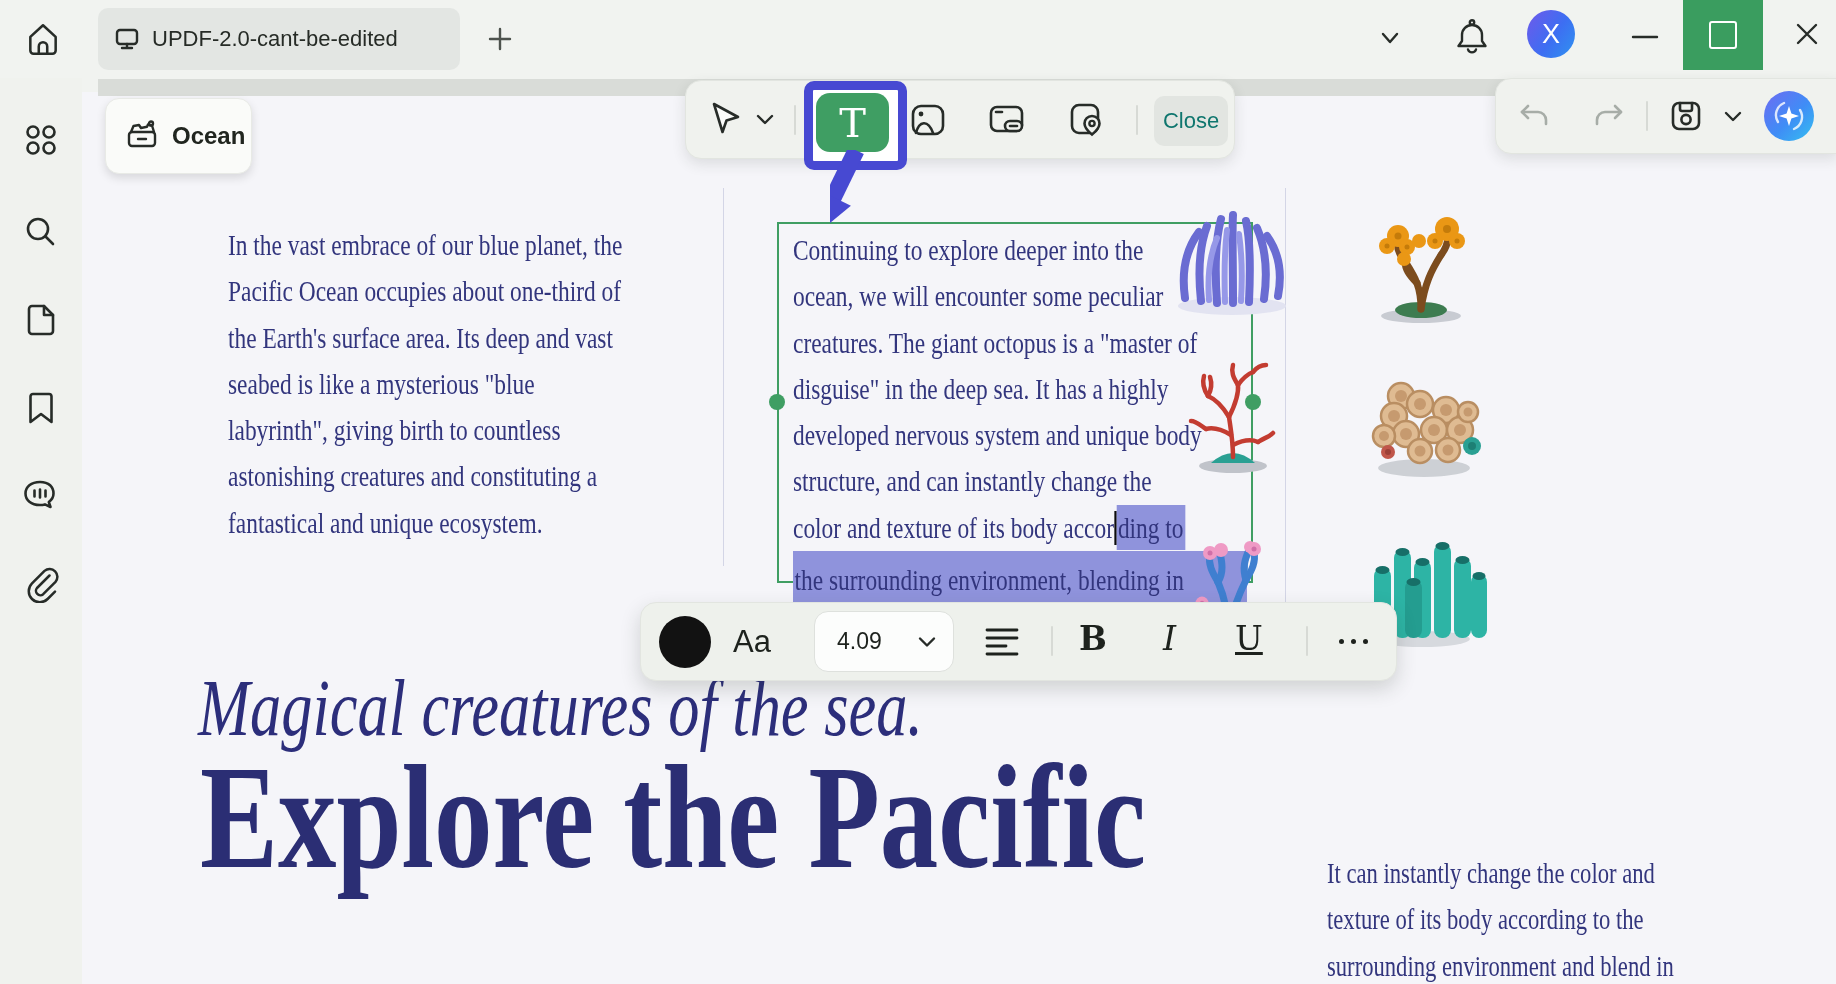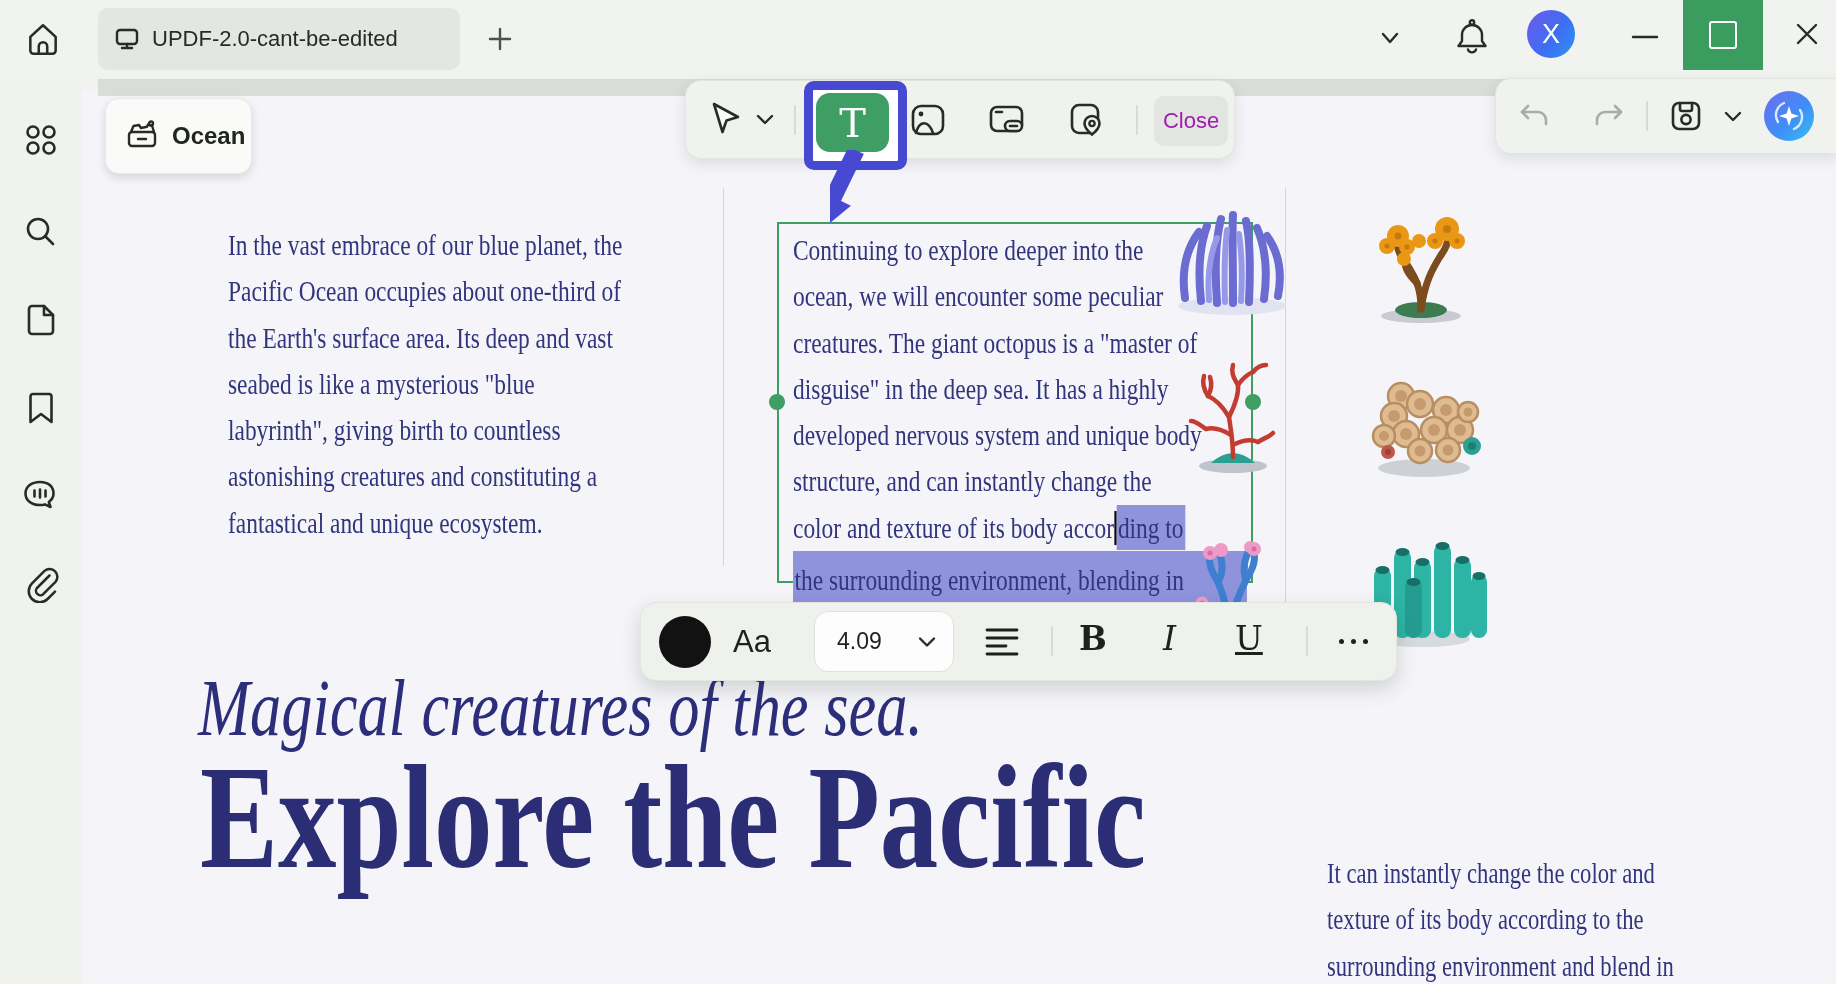--- a/index.html
+++ b/index.html
@@ -40,21 +40,21 @@
   .edit-toolbar{left:685px;top:80px;width:548px;height:77px;}
   .vdiv{width:2px;background:#d7dad5;border-radius:1px;}
 
   .tbtn-outer{left:118px;top:0;width:79px;height:65px;border:9px solid #4749d2;border-radius:10px;
               background:#fff;padding:3px;box-sizing:content-box;cursor:pointer;}
   .tbtn-inner{width:73px;height:59px;border-radius:14px;background:#3f9e63;display:flex;
               align-items:center;justify-content:center;}
   .tbtn-glyph{color:#fff;font-family:"DejaVu Serif",serif;font-size:40px;line-height:1;}
 
   .close-btn{left:468px;top:15px;width:74px;height:50px;background:#e2e5e1;border-radius:10px;
-             display:flex;align-items:center;justify-content:center;font-size:22px;color:#a21caf;cursor:pointer;}
+             display:flex;align-items:center;justify-content:center;font-size:22px;color:#0f766e;cursor:pointer;}
 
   .save-toolbar{left:1495px;top:78px;width:341px;height:74px;border-radius:16px;}
   .ai-btn{left:268px;top:12px;width:50px;height:50px;border-radius:50%;
           background:linear-gradient(135deg,#6e6bf2 0%,#3f8df6 55%,#35c0f0 100%);
           display:flex;align-items:center;justify-content:center;cursor:pointer;}
   .pdf-par{font-family:"Liberation Serif","DejaVu Serif",serif;font-size:30px;line-height:46.3px;
            color:#32357d;transform:scaleX(0.78);transform-origin:0 0;white-space:nowrap;}
   .pline{height:46.3px;}
   .vline{width:1px;background:#d3d5e6;}
 

